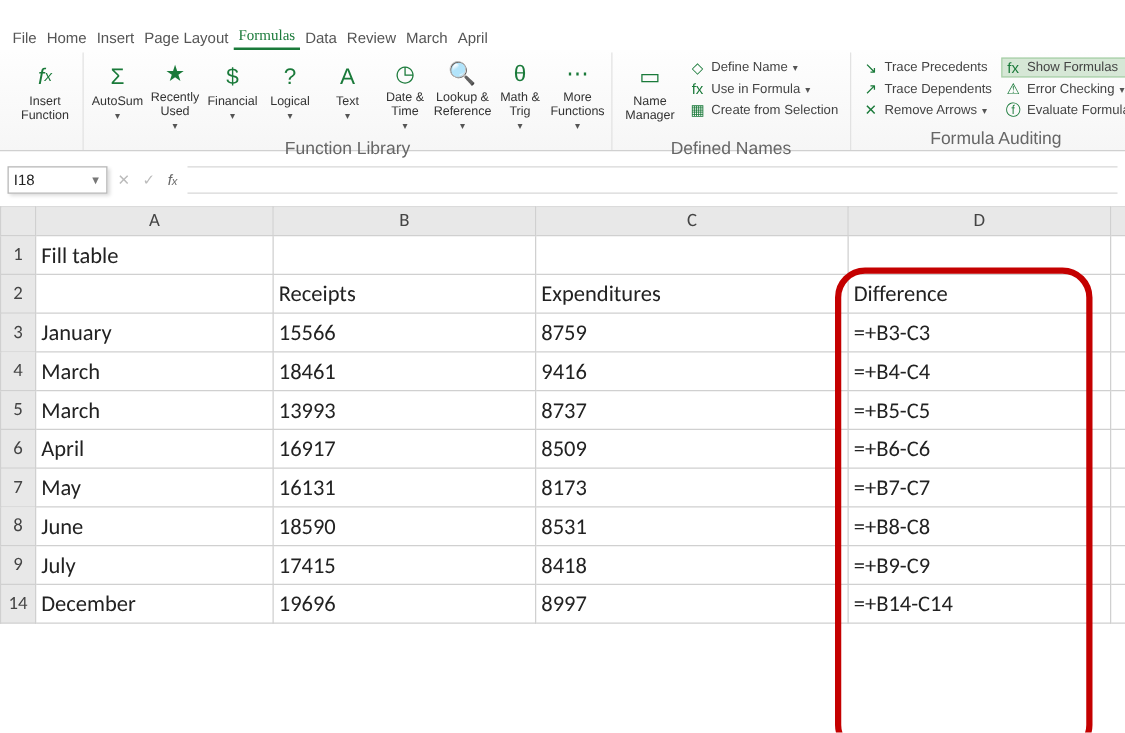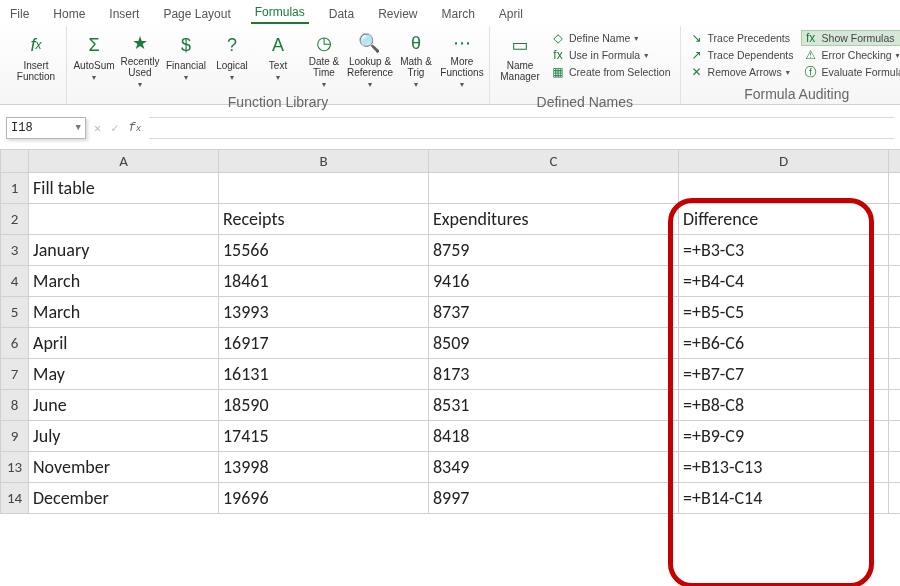--- a/index.html
+++ b/index.html
@@ -12,34 +12,34 @@
     background: #fff;
     color: #222;
     overflow: hidden;
   }
 
   
   .tabs {
     display: flex;
     align-items: flex-end;
     height: 22px;
-    padding: 2px 6px 0 6px;
-    gap: 16px;
+    padding: 18px 6px 0 6px;
     font-size: 12px;
   }
   .tab {
     padding: 2px 4px 3px 4px;
     cursor: pointer;
     color: #555;
     line-height: 14px;
   }
   .tab.active {
     color: #1a7a3a;
     border-bottom: 2px solid #1a7a3a;
     font-weight: 500;
+    font-family: Liberation Serif, serif;
   }
 
   
   .ribbon {
     display: flex;
     height: 78px;
     background: linear-gradient(#fefefe,#f6f6f6);
     border-bottom: 1px solid #d0d0d0;
     padding: 2px 6px 0 6px;
     gap: 0;
@@ -101,21 +101,20 @@
   .mini-ico { width:14px; height:14px; display:inline-flex; align-items:center; justify-content:center; color:#1a7a3a; font-size:12px; }
   .mini-col { display:flex; flex-direction:column; gap:1px; }
 
   
   .fbar {
     display: flex;
     align-items: center;
     height: 34px;
     margin: 6px 6px 4px 6px;
     font-size: 12px;
-    font-family: Liberation Mono, monospace;
   }
   .namebox {
     width: 70px;
     height: 20px;
     border: 1px solid #b5b5b5;
     background: #fff;
     display: flex;
     align-items: center;
     padding: 0 4px;
     box-shadow: 2px 2px 3px rgba(0,0,0,0.15);
@@ -420,28 +419,20 @@
         </tr>
         <tr>
           <th class="rowhdr">9</th>
           <td>July</td>
           <td>17415</td>
           <td>8418</td>
           <td>=+B9-C9</td>
           <td></td>
         </tr>
         <tr>
-          <th class="rowhdr">13</th>
-          <td>November</td>
-          <td>13998</td>
-          <td>8349</td>
-          <td>=+B13-C13</td>
-          <td></td>
-        </tr>
-        <tr>
           <th class="rowhdr">14</th>
           <td>December</td>
           <td>19696</td>
           <td>8997</td>
           <td>=+B14-C14</td>
           <td></td>
         </tr>
       </tbody>
   </table>
   <div class="oval" style="left:668px; top:49px; width:196px; height:380px;"></div>

